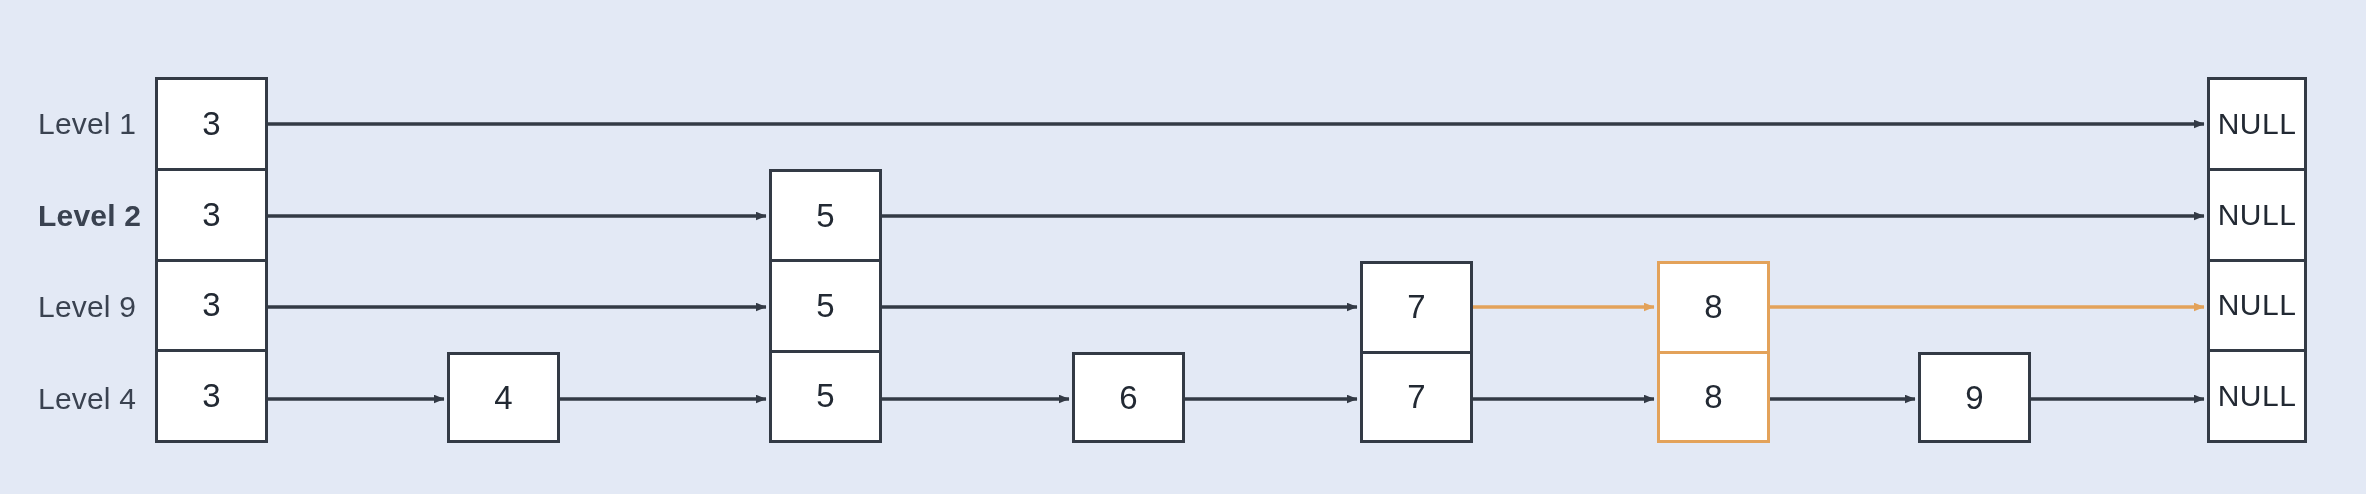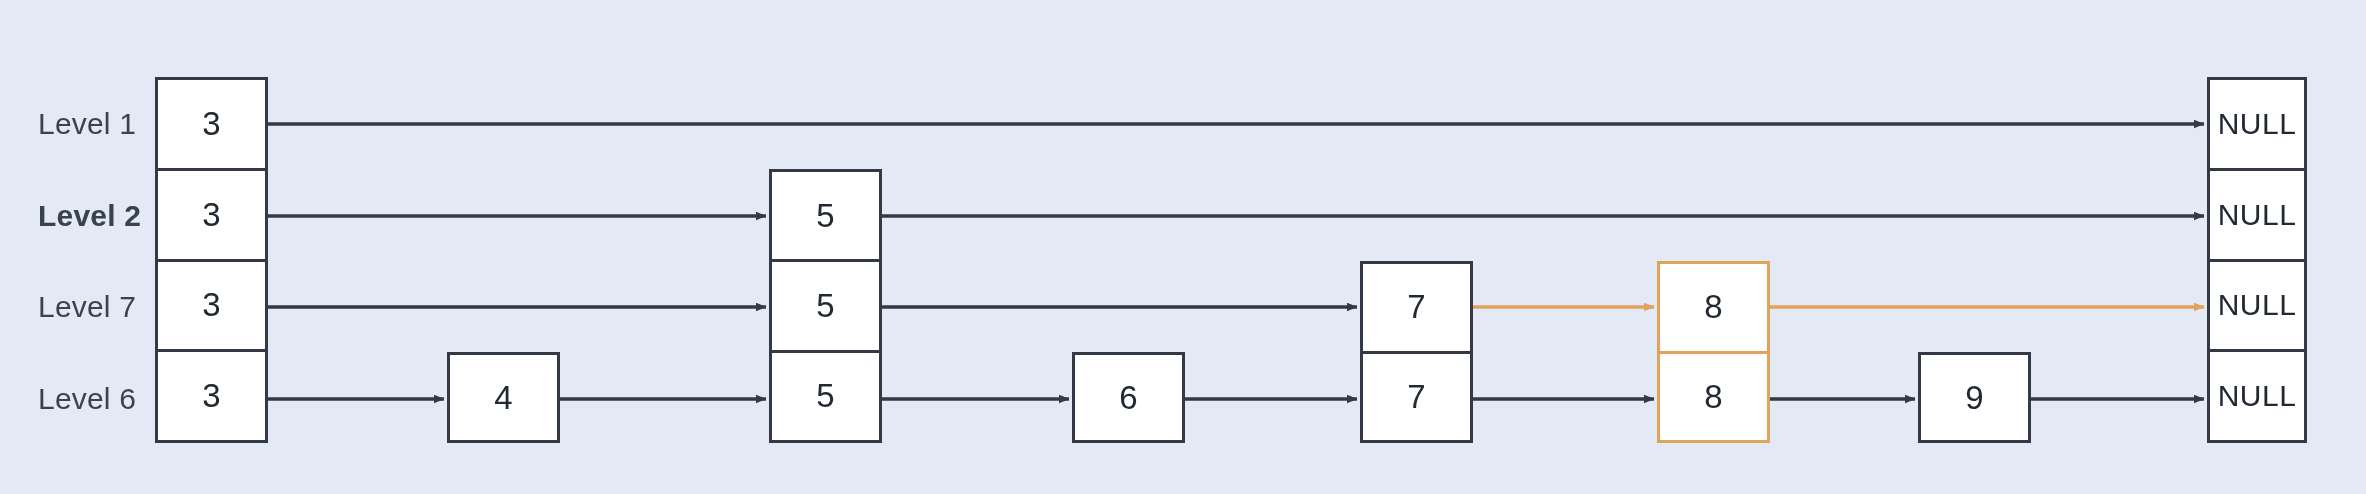--- a/index.html
+++ b/index.html
@@ -98,22 +98,22 @@
         <line x1="1185" y1="399" x2="1357" y2="399" stroke="#333a45" stroke-width="3.5" marker-end="url(#arrow-dark)"></line>
         <line x1="1473" y1="399" x2="1654" y2="399" stroke="#333a45" stroke-width="3.5" marker-end="url(#arrow-dark)"></line>
         <line x1="1770" y1="399" x2="1915" y2="399" stroke="#333a45" stroke-width="3.5" marker-end="url(#arrow-dark)"></line>
         <line x1="2031" y1="399" x2="2204" y2="399" stroke="#333a45" stroke-width="3.5" marker-end="url(#arrow-dark)"></line>
       </g>
   </svg>
 
   <div id="labels-group">
       <div class="level-label" style="left: 38px; top: 124px;">Level 1</div>
       <div class="level-label" style="left: 38px; top: 216px; font-weight: bold;">Level 2</div>
-      <div class="level-label" style="left: 38px; top: 307px;">Level 7</div>
-      <div class="level-label" style="left: 38px; top: 399px;">Level 6</div>
+      <div class="level-label" style="left: 38px; top: 307px;">Level 9</div>
+      <div class="level-label" style="left: 38px; top: 399px;">Level 4</div>
     </div>
   <div id="nodes-group">
       <div class="node-stack" style="left: 155px; top: 77px; width: 113px; height: 366px;">
         <div class="node-cell">3</div>
         <div class="node-cell">3</div>
         <div class="node-cell">3</div>
         <div class="node-cell">3</div>
       </div>
       <div class="node-stack" style="left: 447px; top: 352px; width: 113px; height: 91px;">
         <div class="node-cell">4</div>

